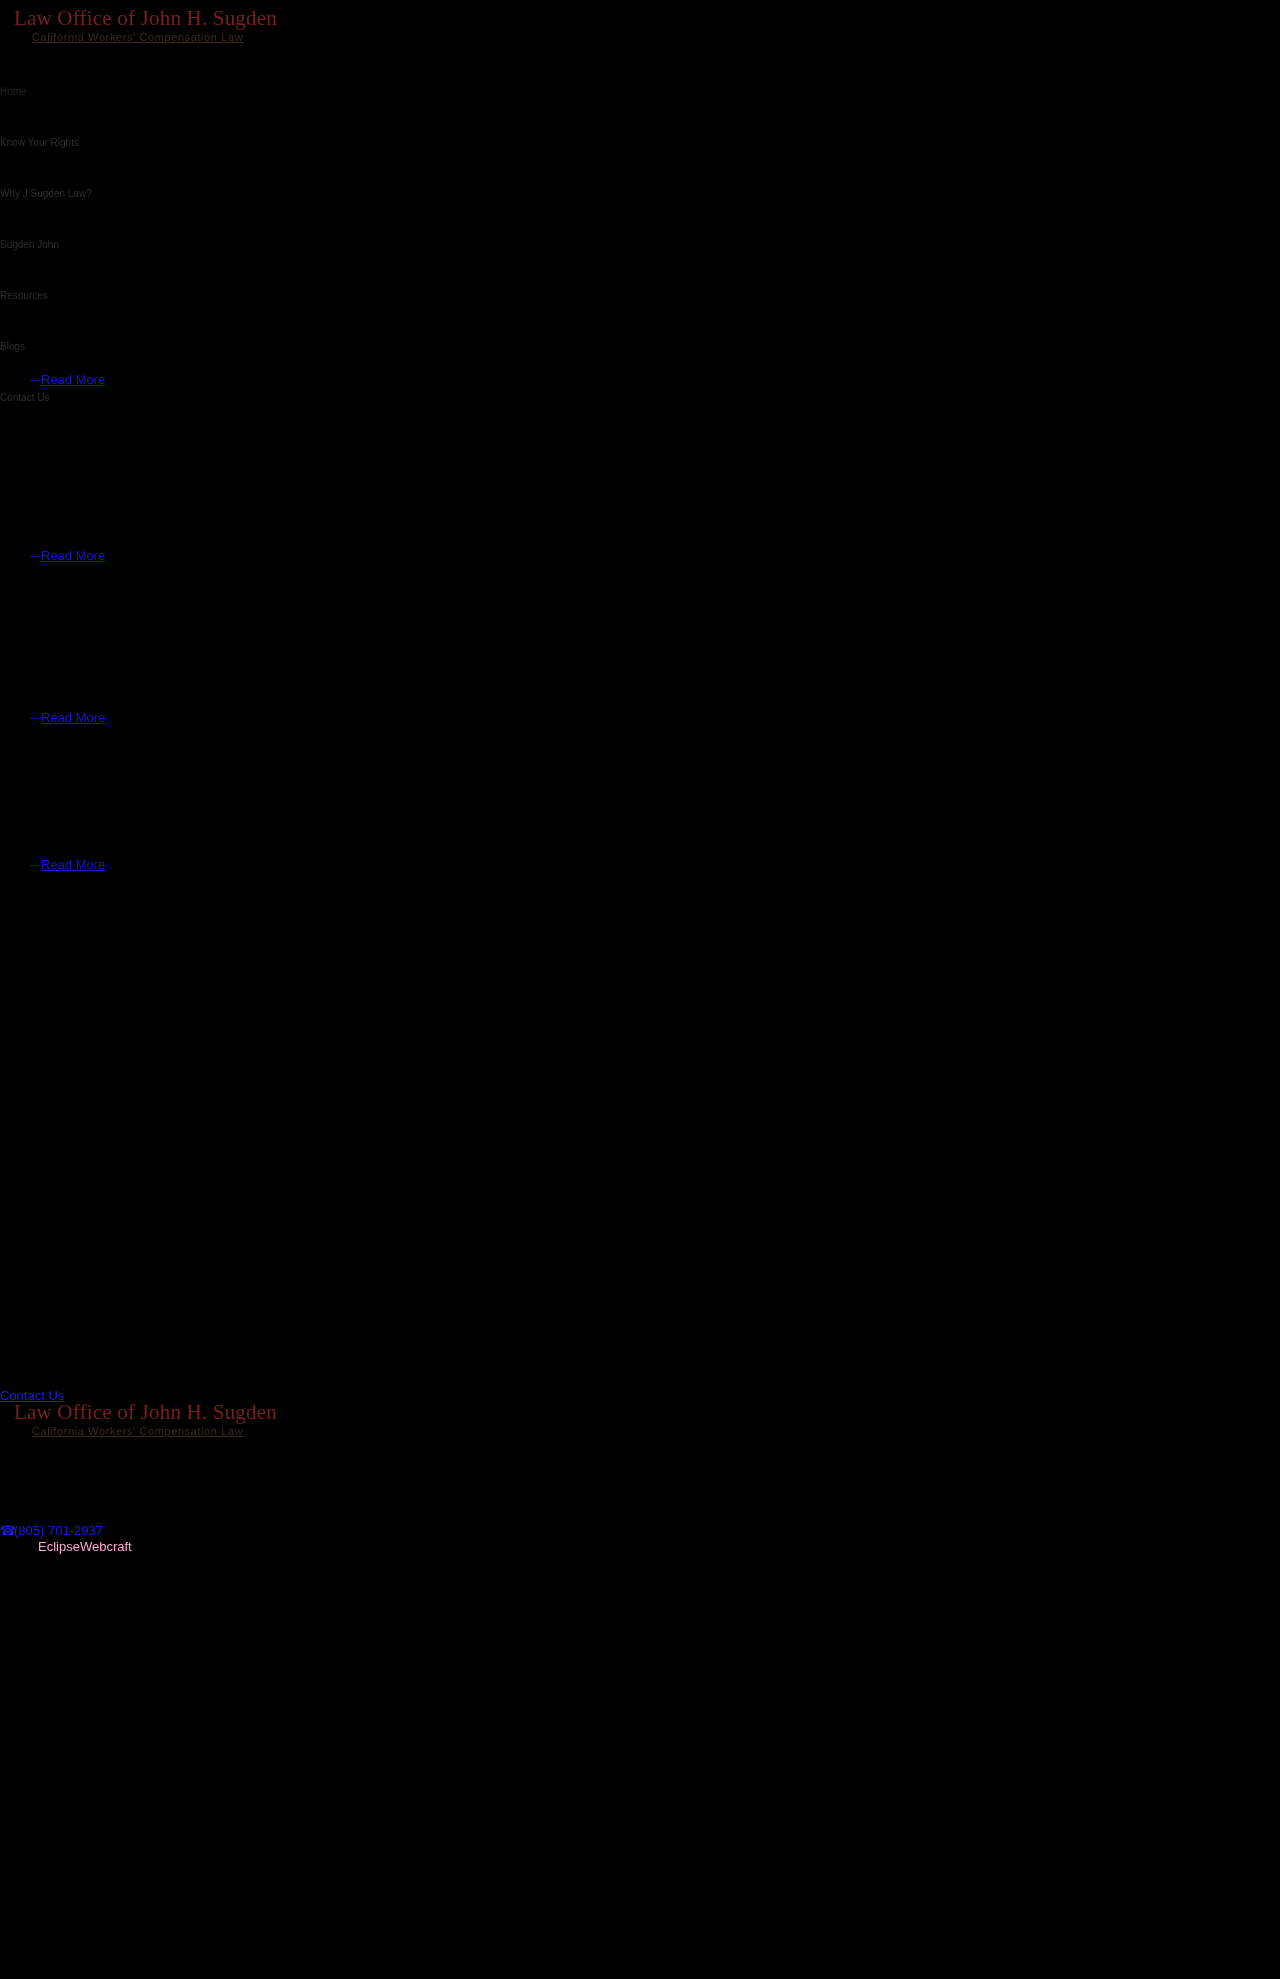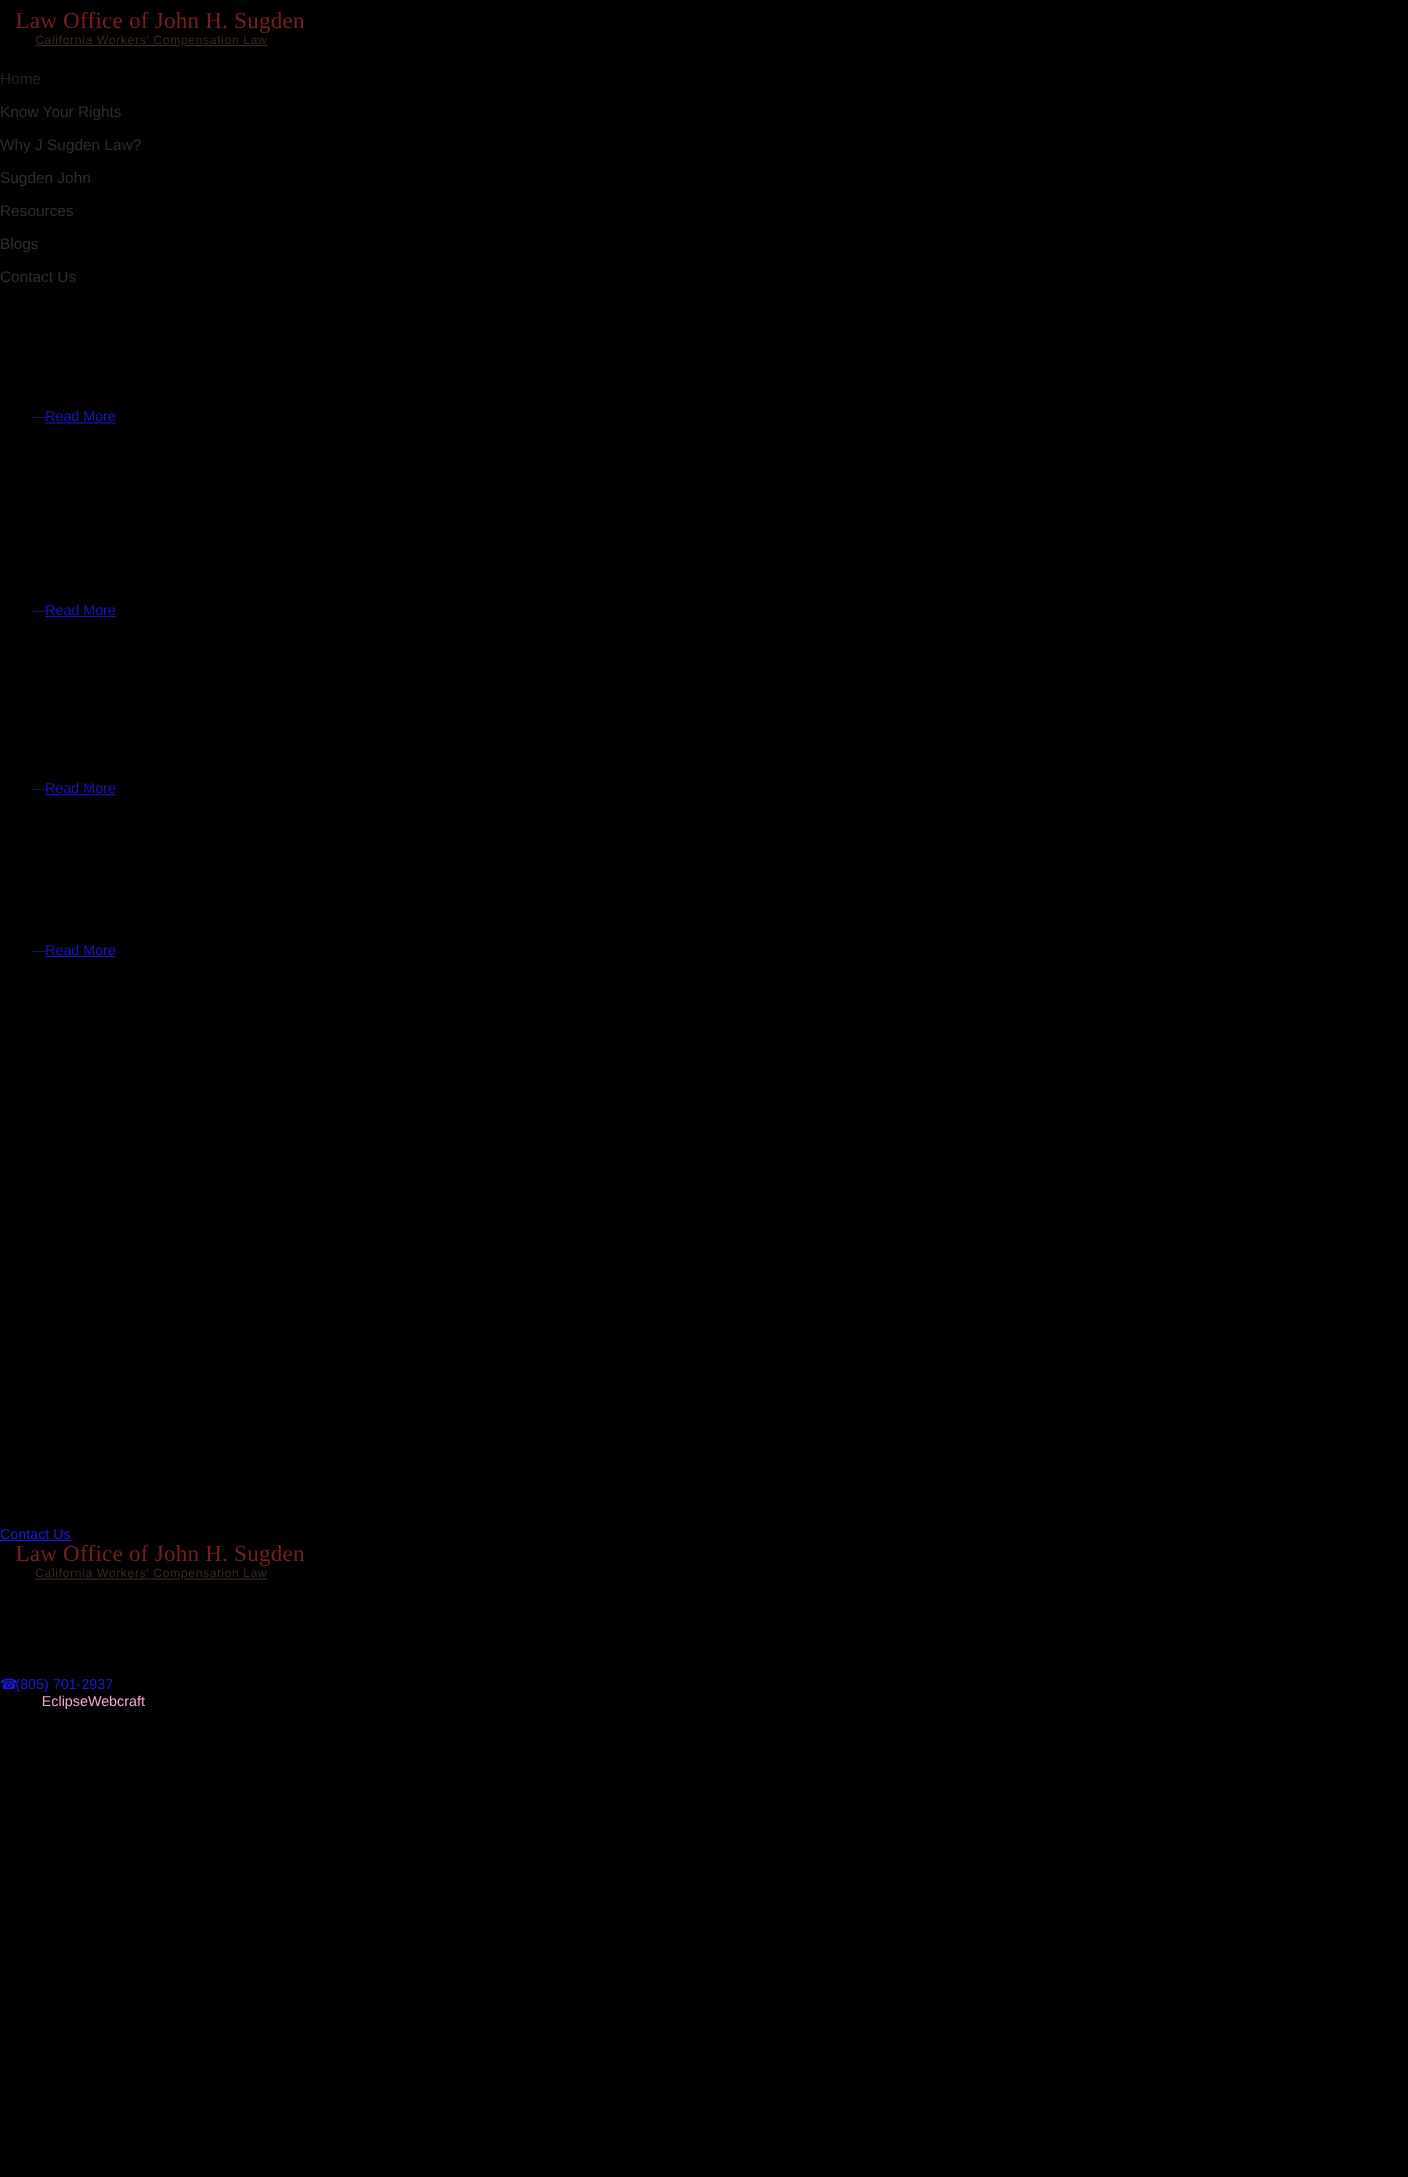--- a/index.html
+++ b/index.html
@@ -48,25 +48,26 @@
   }
 
   
   .nav {
     position: absolute;
     left: 0;
     top: 56px;
     width: 400px;
   }
   .nav-item {
-    font-size: 14px;
+    font-size: 10px;
     line-height: 30px;
     color: #2e2e2e;
     padding-left: 0px;
     white-space: nowrap;
+    margin-top: 21px;
   }
   .nav-item.active {
     color: #232323;
   }
 
   
   .block {
     position: absolute;
     left: 0;
     width: 1280px;

